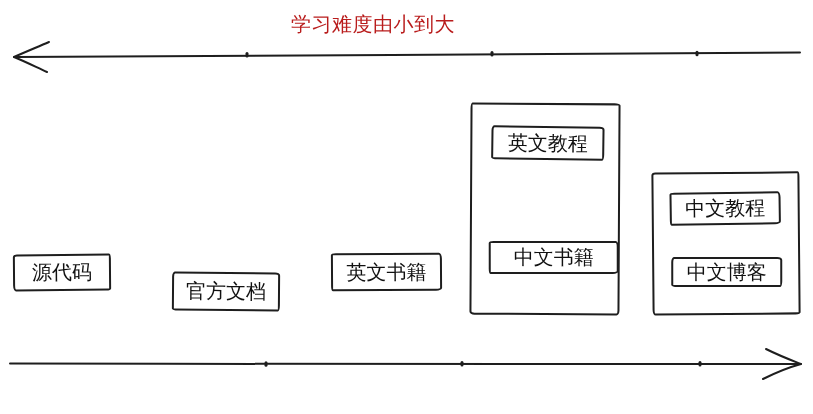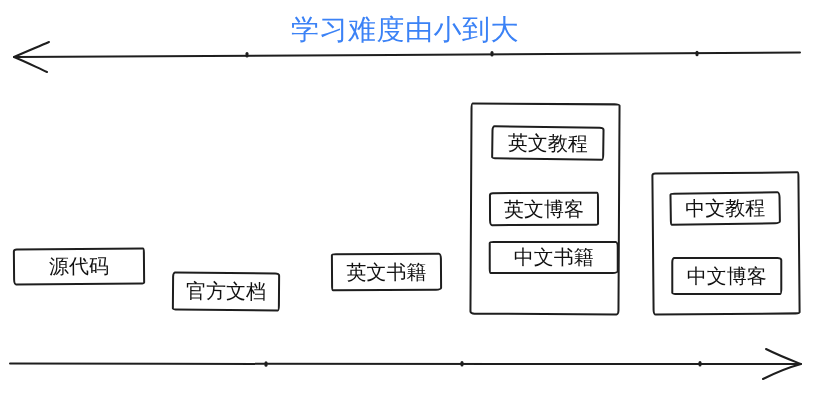--- a/index.html
+++ b/index.html
@@ -8,22 +8,22 @@
     background: #ffffff;
     font-family: "Liberation Sans", "DejaVu Sans", sans-serif;
     position: relative;
     overflow: hidden;
     color: #1a1a1a;
   }
   .canvas { position: absolute; inset: 0; }
 
   .axis-label {
     position: absolute;
-    font-size: 28px;
-    color: #3b82f6;
+    font-size: 20px;
+    color: #b91c1c;
     letter-spacing: 0.5px;
     white-space: nowrap;
   }
   .axis-label.top { left: 291px; top: 11px; }
   .axis-label.bottom { left: 310px; top: 376px; }
 
   svg.arrow { position: absolute; left: 0; width: 813px; display: block; }
   svg.arrow.top { top: 30px; height: 50px; }
   svg.arrow.bottom { top: 345px; height: 40px; }
   svg.arrow path {
@@ -54,32 +54,32 @@
   .r4 { border-radius: 2px 6px 3px 5px / 6px 2px 5px 3px; transform: rotate(0.3deg); }
 
   .group-box {
     position: absolute;
     border: 2px solid #1e1e1e;
     background: #ffffff;
     box-sizing: border-box;
   }
   .group-box .sketch-box { position: absolute; }
 
-  #box-source-code   { left: 13px;  top: 248px; width: 132px; height: 37px; }
+  #box-source-code   { left: 13px;  top: 254px; width: 98px; height: 37px; }
   #box-official-docs { left: 172px; top: 253px; width: 108px; height: 39px; margin-top: 19px; }
   #box-english-books { left: 331px; top: 253px; width: 111px; height: 38px; }
 
   #group-english { left: 470px; top: 103px; width: 150px; height: 212px; }
   #box-english-tutorial { left: 19px; top: 21px;  width: 113px; height: 34px; }
   #box-english-blog     { left: 17px; top: 87px;  width: 110px; height: 34px; }
   #box-chinese-book     { left: 17px; top: 136px; width: 130px; height: 33px; }
 
   #group-chinese { left: 652px; top: 172px; width: 148px; height: 143px; }
   #box-chinese-tutorial { left: 16px; top: 18px; width: 111px; height: 33px; }
-  #box-chinese-blog     { left: 17px; top: 83px; width: 111px; height: 38px; text-align: center; }
+  #box-chinese-blog     { left: 17px; top: 83px; width: 111px; height: 30px; text-align: center; }
 </style>
 </head>
 <body>
 
 <div class="canvas">
 
   <div class="axis-label top">学习难度由小到大</div>
 
   <svg class="arrow top" viewBox="0 0 813 50">
     <path d="M800 22.5 C 560 24.2, 260 25.8, 15 27"></path>
@@ -99,23 +99,20 @@
   </div>
 
   <div class="sketch-box r3" id="box-english-books">
     <span>英文书籍</span>
   </div>
 
   <div class="group-box r4" id="group-english">
     <div class="sketch-box r2" id="box-english-tutorial">
       <span>英文教程</span>
     </div>
-    <div class="sketch-box r1" id="box-english-blog">
-      <span>英文博客</span>
-    </div>
     <div class="sketch-box r3" id="box-chinese-book">
       <span>中文书籍</span>
     </div>
   </div>
 
   <div class="group-box r1" id="group-chinese">
     <div class="sketch-box r3" id="box-chinese-tutorial">
       <span>中文教程</span>
     </div>
     <div class="sketch-box r2" id="box-chinese-blog">

